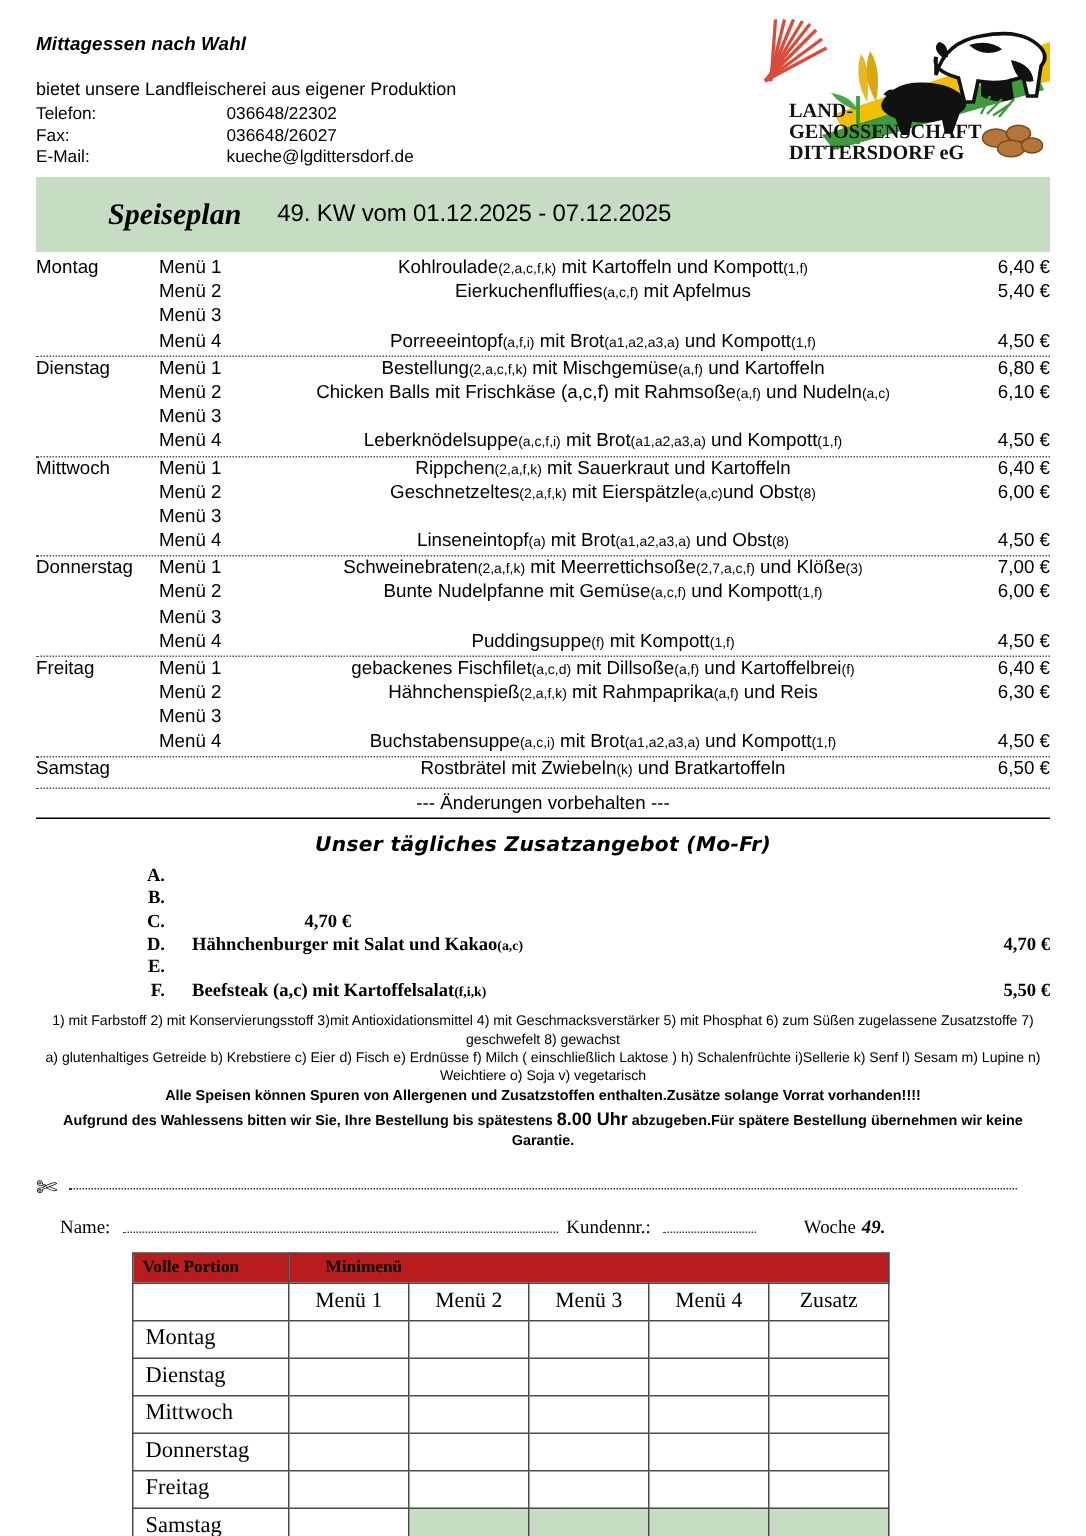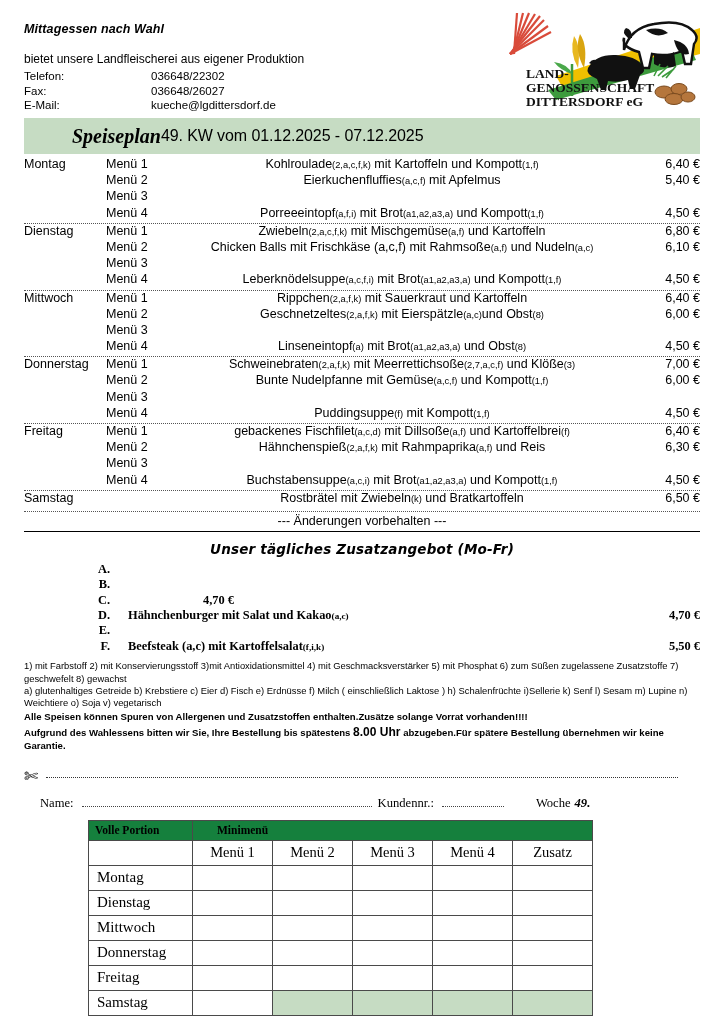--- a/index.html
+++ b/index.html
@@ -53,34 +53,35 @@
     position: absolute;
     right: 0px;
     top: 10px;
     width: 196px;
     height: 100px;
   }
 
   
   .band {
     background: #c6dcc3;
-    height: 36px;
+    height: 50px;
     display: flex;
     align-items: center;
     margin-top: 4px;
   }
   .band-word {
     font-family: "Liberation Serif", serif;
     font-style: italic;
     font-weight: bold;
     font-size: 20px;
     margin-left: 48px;
   }
   .band-kw {
     font-size: 16px;
+    margin-left: 24px;
     letter-spacing: -0.1px;
   }
 
   
   .menu {
     margin-top: 3px;
     font-size: 12.5px;
   }
   .day-block {
     border-bottom: 1px dotted #555;
@@ -138,21 +139,21 @@
   .e-name   { flex: 1 1 auto; }
   .e-price  { width: 106px; flex: 0 0 106px; text-align: right; }
   .extras .al { font-size: 9.2px; font-weight: bold; }
 
   
   .notes {
     font-size: 9.4px;
     line-height: 12.4px;
     margin-top: 6px;
   }
-  .notes p { margin: 0 0 0 0; }
+  .notes p { margin: 0 0 0 0; text-align: center; }
   .notes .big { font-size: 12px; font-weight: bold; }
   .notes .warn { font-weight: bold; font-size: 9.6px; margin-top: 1px; }
   .notes .order { font-weight: bold; font-size: 9.6px; margin-top: 3px; }
 
   
   .cut {
     position: relative;
     margin-top: 18px;
     height: 18px;
   }
@@ -210,21 +211,21 @@
   table.order td, table.order th {
     border: 1px solid #4a4a4a;
     height: 25px;
     font-weight: normal;
     font-size: 14.5px;
     padding: 0 6px;
     text-align: center;
     box-sizing: border-box;
   }
   table.order .hdr-green {
-    background: #15803d;
+    background: #b91c1c;
     font-size: 11.5px;
     font-weight: bold;
     height: 20px;
   }
   table.order .hdr-green.left { text-align: left; }
   table.order .hdr-green.mini { text-align: left; padding-left: 24px; }
   table.order td.daycell {
     text-align: left;
     font-size: 15px;
     padding-left: 8px;
@@ -346,21 +347,21 @@
         <span class="c-menu">Menü 4</span>
         <span class="c-dish"><span>Porreeeintopf</span><span class="al">(a,f,i)</span><span> mit Brot</span><span class="al">(a1,a2,a3,a)</span><span> und Kompott</span><span class="al">(1,f)</span></span>
         <span class="c-price">4,50 €</span>
       </div>
     </div>
 
     <div class="day-block">
       <div class="mrow">
         <span class="c-day">Dienstag</span>
         <span class="c-menu">Menü 1</span>
-        <span class="c-dish"><span>Zwiebeln</span><span class="al">(2,a,c,f,k)</span><span> mit Mischgemüse</span><span class="al">(a,f)</span><span> und Kartoffeln</span></span>
+        <span class="c-dish"><span>Bestellung</span><span class="al">(2,a,c,f,k)</span><span> mit Mischgemüse</span><span class="al">(a,f)</span><span> und Kartoffeln</span></span>
         <span class="c-price">6,80 €</span>
       </div>
       <div class="mrow">
         <span class="c-day"></span>
         <span class="c-menu">Menü 2</span>
         <span class="c-dish"><span>Chicken Balls mit Frischkäse (a,c,f) mit Rahmsoße</span><span class="al">(a,f)</span><span> und Nudeln</span><span class="al">(a,c)</span></span>
         <span class="c-price">6,10 €</span>
       </div>
       <div class="mrow">
         <span class="c-day"></span>

